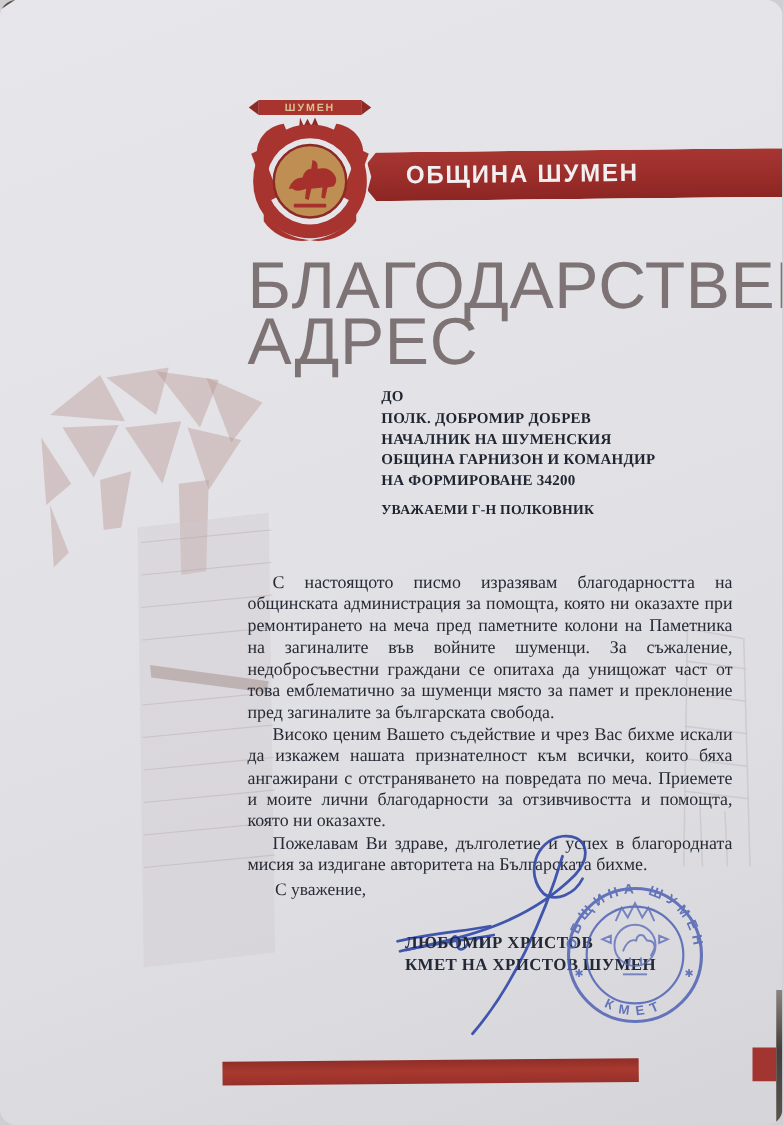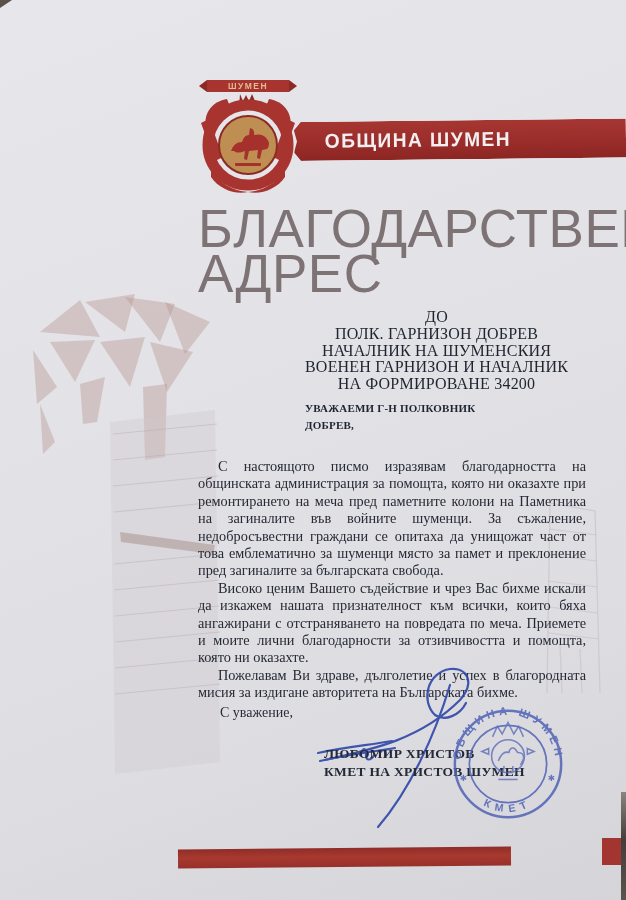--- a/index.html
+++ b/index.html
@@ -1,19 +1,20 @@
 <!DOCTYPE html>
 <html><head>
 <meta charset="utf-8">
 <style>
   html,body{margin:0;padding:0;background:#cfcfd3;}
   .photo{
     position:relative;width:626px;height:900px;overflow:hidden;
     background:linear-gradient(160deg,#e7e6ea 0%,#e3e2e6 38%,#dedde1 72%,#d5d4d8 100%);
     font-family:"Liberation Serif", serif;
+    border-radius:13px;
   }
   .corner-tl{position:absolute;left:0;top:0;width:12px;height:8px;
     background:#5a5148;clip-path:polygon(0 0,100% 0,0 100%);}
   .edge-right{position:absolute;right:0;top:792px;width:5px;height:108px;
     background:linear-gradient(180deg,#8a837f,#453d3b 45%,#5a5450);}
   
   .emblem{position:absolute;left:193px;top:77px;width:110px;height:118px;}
   .banner{
     position:absolute;left:294px;top:122px;width:332px;height:39px;
     background:linear-gradient(180deg,#a63632 0%,#9a2d2a 55%,#8c2623 100%);
@@ -26,21 +27,21 @@
     font-size:20px;letter-spacing:1.5px;color:#f3eef0;
     transform:scaleX(.96);transform-origin:left center;white-space:nowrap;
   }
   .title{
     position:absolute;left:198px;top:206px;
     font-family:"Liberation Sans",sans-serif;font-weight:400;
     font-size:53px;line-height:45px;color:#7d7375;letter-spacing:.5px;
   }
   
   .recipient{position:absolute;left:305px;top:309px;
-    font-weight:normal;font-size:16px;line-height:16.8px;color:#1e2430;letter-spacing:.2px;text-align:center;}
+    font-weight:bold;font-size:12px;line-height:16.8px;color:#1e2430;letter-spacing:.2px;}
   .salutation{position:absolute;left:305px;top:400px;
     font-weight:bold;font-size:11px;line-height:17px;color:#1e2430;letter-spacing:.2px;}
   
   .body-text{position:absolute;left:198px;top:458px;width:388px;
     font-size:14.3px;line-height:17.4px;color:#262a35;text-align:justify;}
   .body-text p{margin:0;text-indent:20px;}
   .closing{position:absolute;left:220px;top:705px;font-size:14px;color:#2a2c38;}
   .signatory{position:absolute;left:324px;top:745px;
     font-weight:bold;font-size:13.5px;line-height:17.5px;color:#232936;letter-spacing:.3px;}
   
@@ -133,29 +134,28 @@
     <span>ОБЩИНА ШУМЕН</span>
   </div>
 
   <div class="title">
     <div>БЛАГОДАРСТВЕН</div>
     <div>АДРЕС</div>
   </div>
 
   <div class="recipient">
     <div>ДО</div>
-    <div>ПОЛК. ГАРНИЗОН ДОБРЕВ</div>
+    <div>ПОЛК. ДОБРОМИР ДОБРЕВ</div>
     <div>НАЧАЛНИК НА ШУМЕНСКИЯ</div>
-    <div>ВОЕНЕН ГАРНИЗОН И НАЧАЛНИК</div>
+    <div>ОБЩИНА ГАРНИЗОН И КОМАНДИР</div>
     <div>НА ФОРМИРОВАНЕ 34200</div>
   </div>
 
   <div class="salutation">
     <div>УВАЖАЕМИ Г-Н ПОЛКОВНИК</div>
-    <div>ДОБРЕВ,</div>
   </div>
 
   <div class="body-text">
     <p>С настоящото писмо изразявам благодарността на общинската администрация за помощта, която ни оказахте при ремонтирането на меча пред паметните колони на Паметника на загиналите във войните шуменци. За съжаление, недобросъвестни граждани се опитаха да унищожат част от това емблематично за шуменци място за памет и преклонение пред загиналите за българската свобода.</p>
     <p>Високо ценим Вашето съдействие и чрез Вас бихме искали да изкажем нашата признателност към всички, които бяха ангажирани с отстраняването на повредата по меча. Приемете и моите лични благодарности за отзивчивостта и помощта, която ни оказахте.</p>
     <p>Пожелавам Ви здраве, дълголетие и успех в благородната мисия за издигане авторитета на Българската бихме.</p>
   </div>
 
   <div class="closing">С уважение,</div>
 

